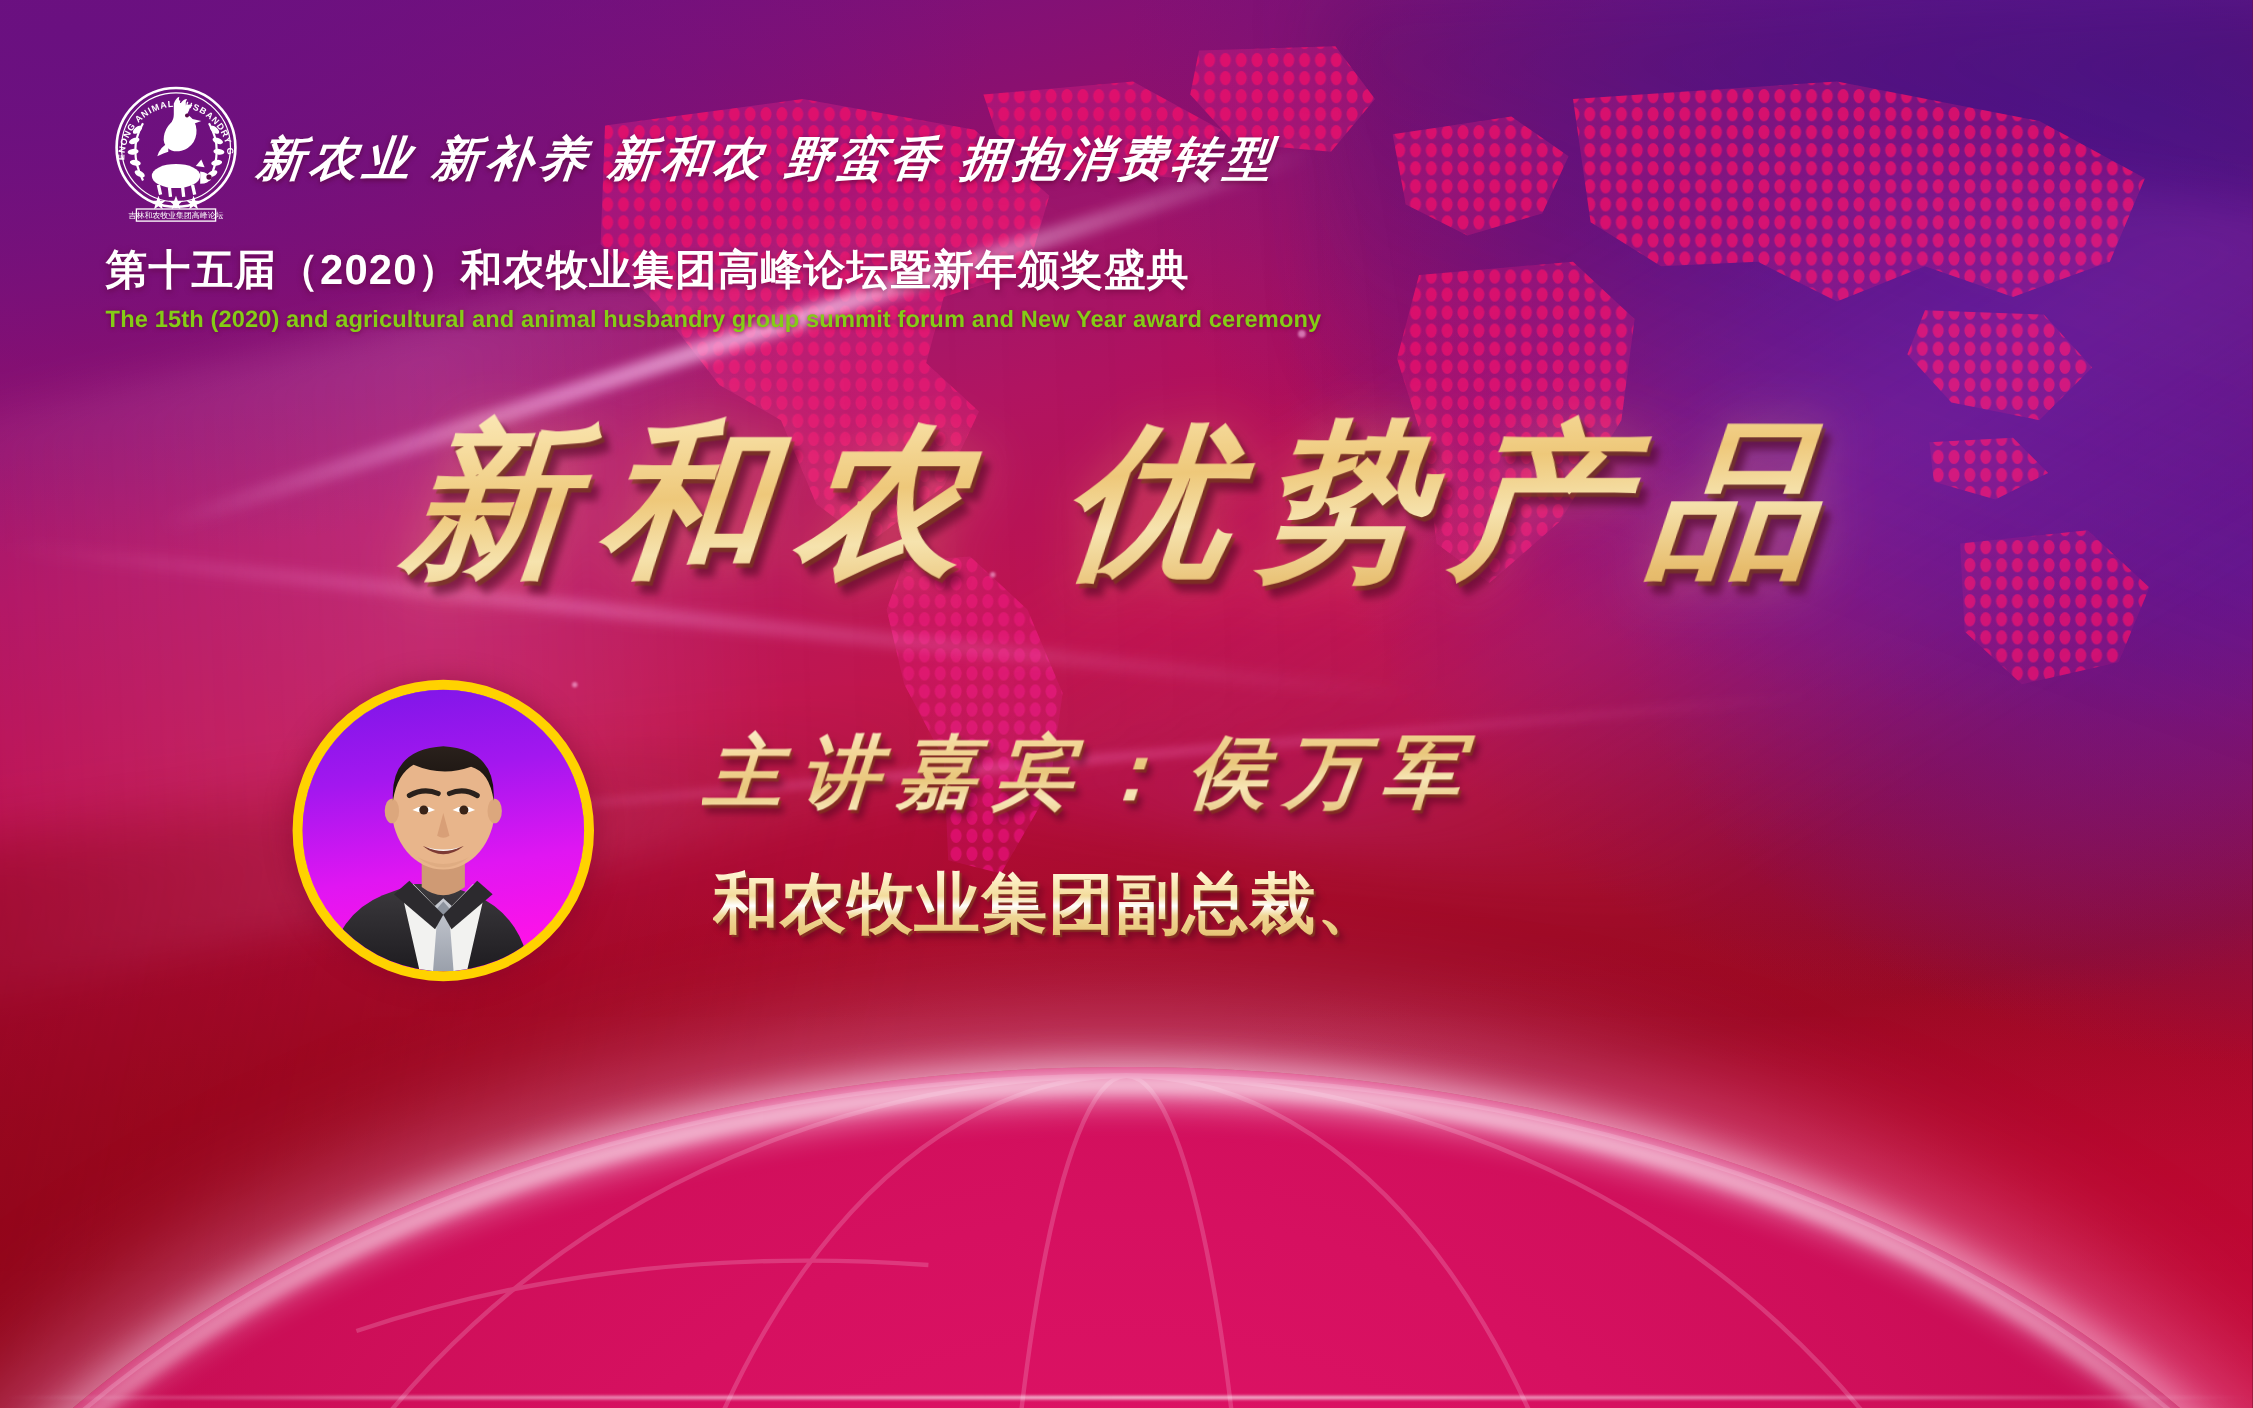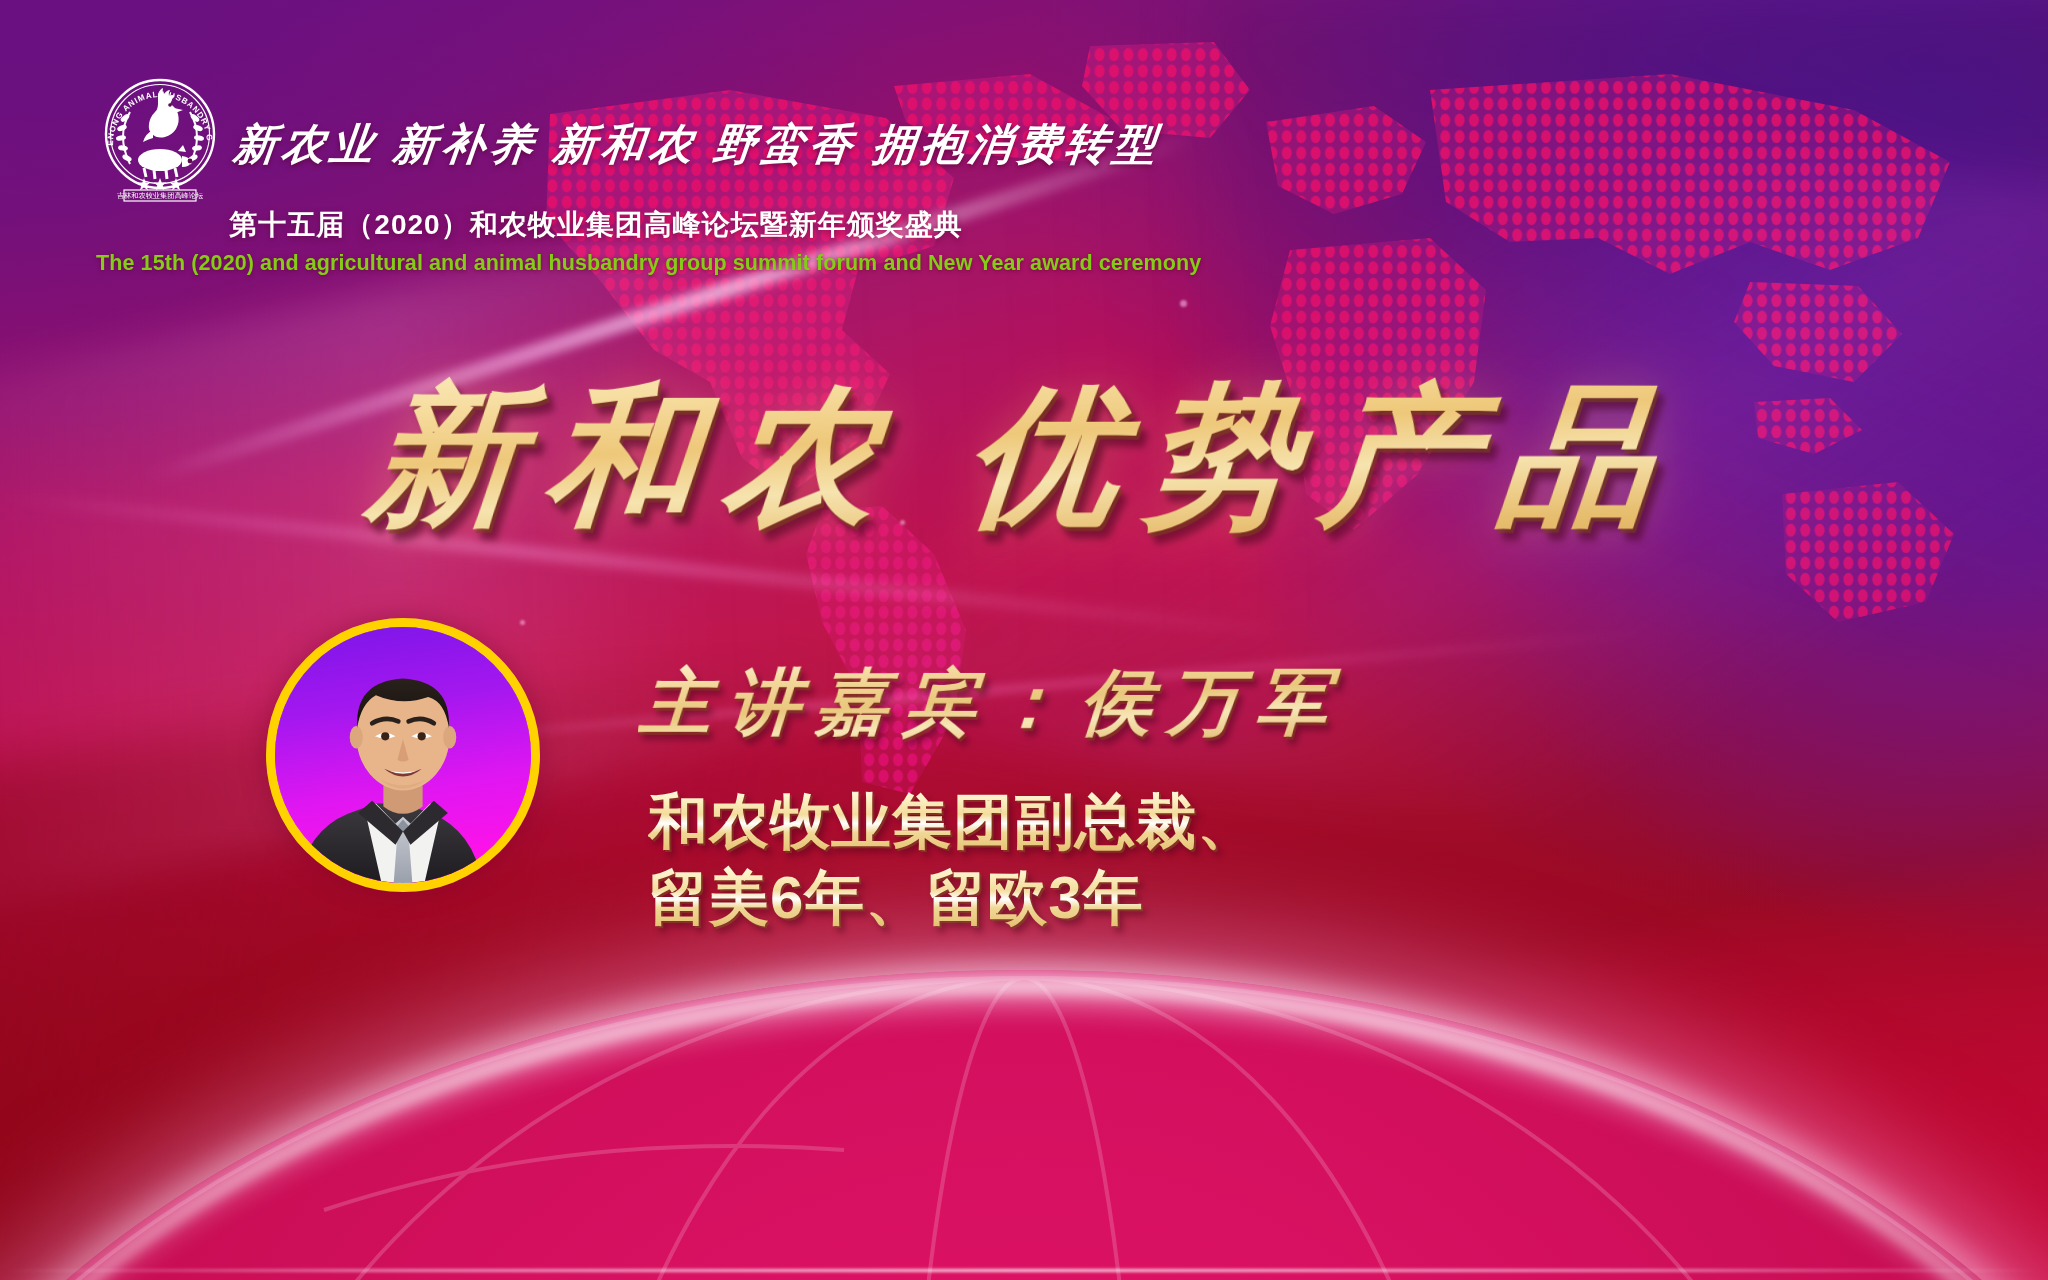--- a/index.html
+++ b/index.html
@@ -188,28 +188,27 @@
     font-weight: 700;
     font-style: italic;
     color: #ffffff;
     letter-spacing: 5px;
     white-space: nowrap;
     margin-bottom: 30px;
     text-shadow: 0 2px 5px rgba(80,0,40,0.65);
     transform: skewX(-6deg);
   }
   .title-cn {
-    margin-top: 2px;
-    font-size: 28px;
+    margin-top: 16px;
+    font-size: 38px;
     font-weight: 700;
     color: #ffffff;
     letter-spacing: 1px;
     white-space: nowrap;
     text-shadow: 0 2px 6px rgba(90,0,45,0.6);
-    text-align: center;
   }
   .title-en {
     margin-top: 7px;
     font-size: 21.5px;
     font-weight: 700;
     color: #84cc16;
     letter-spacing: 0.1px;
     white-space: nowrap;
     text-shadow: 0 1px 4px rgba(90,0,45,0.65);
   }
@@ -515,16 +514,15 @@
       <path d="M120 153 q17 8 34 0 q-17 5 -34 0 z" fill="#fbf6f0"></path>
 
       <path d="M112 163 q25 13 50 0 q-25 20 -50 0 z" fill="#dba87f" opacity="0.7"></path>
     </svg>
   </div>
 
   <div class="speaker-name">主讲嘉宾：侯万军</div>
 
   <div class="bio">
     <div class="bio-line">和农牧业集团副总裁、</div>
-    <div class="bio-line">留美6年、留欧3年</div>
   </div>
 
 </div>
 
 </body></html>

